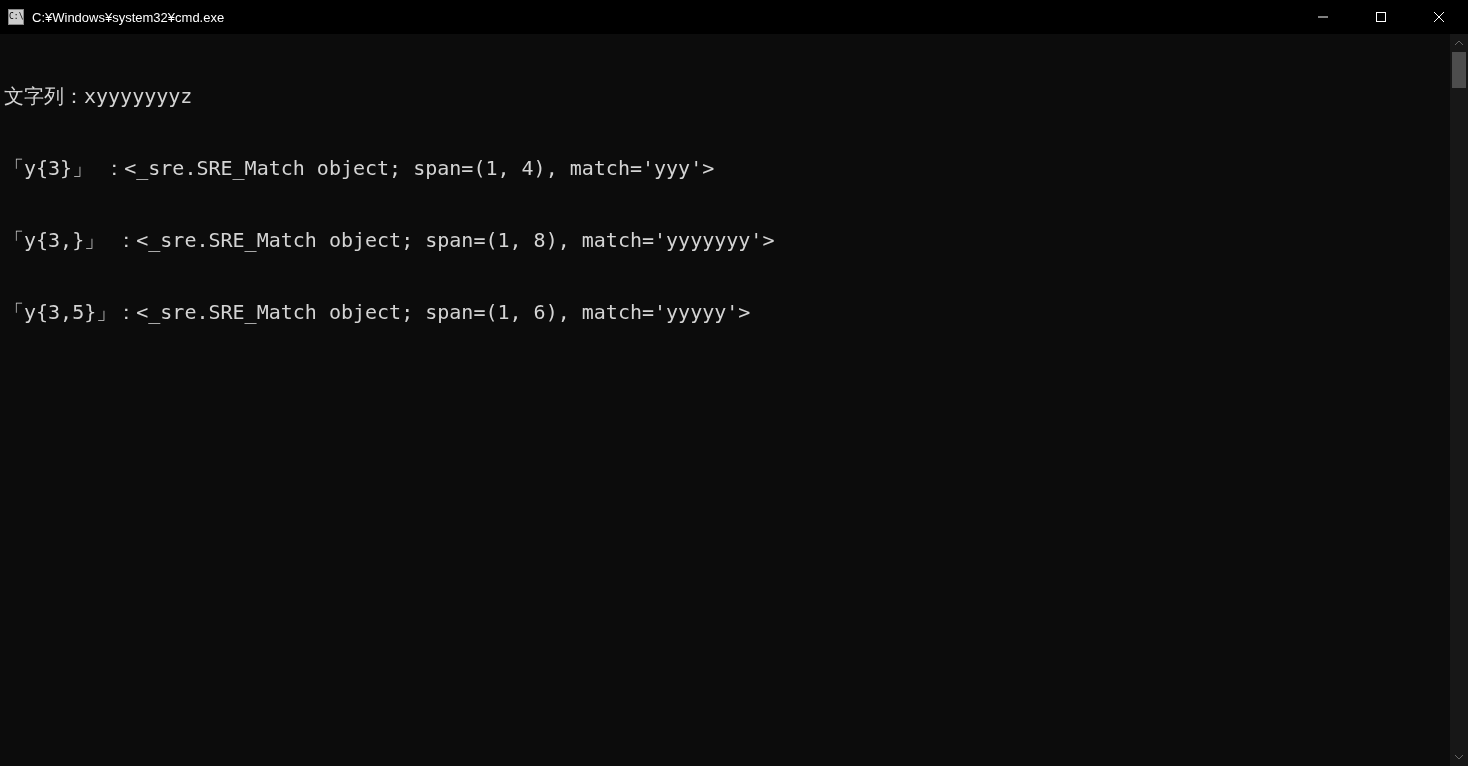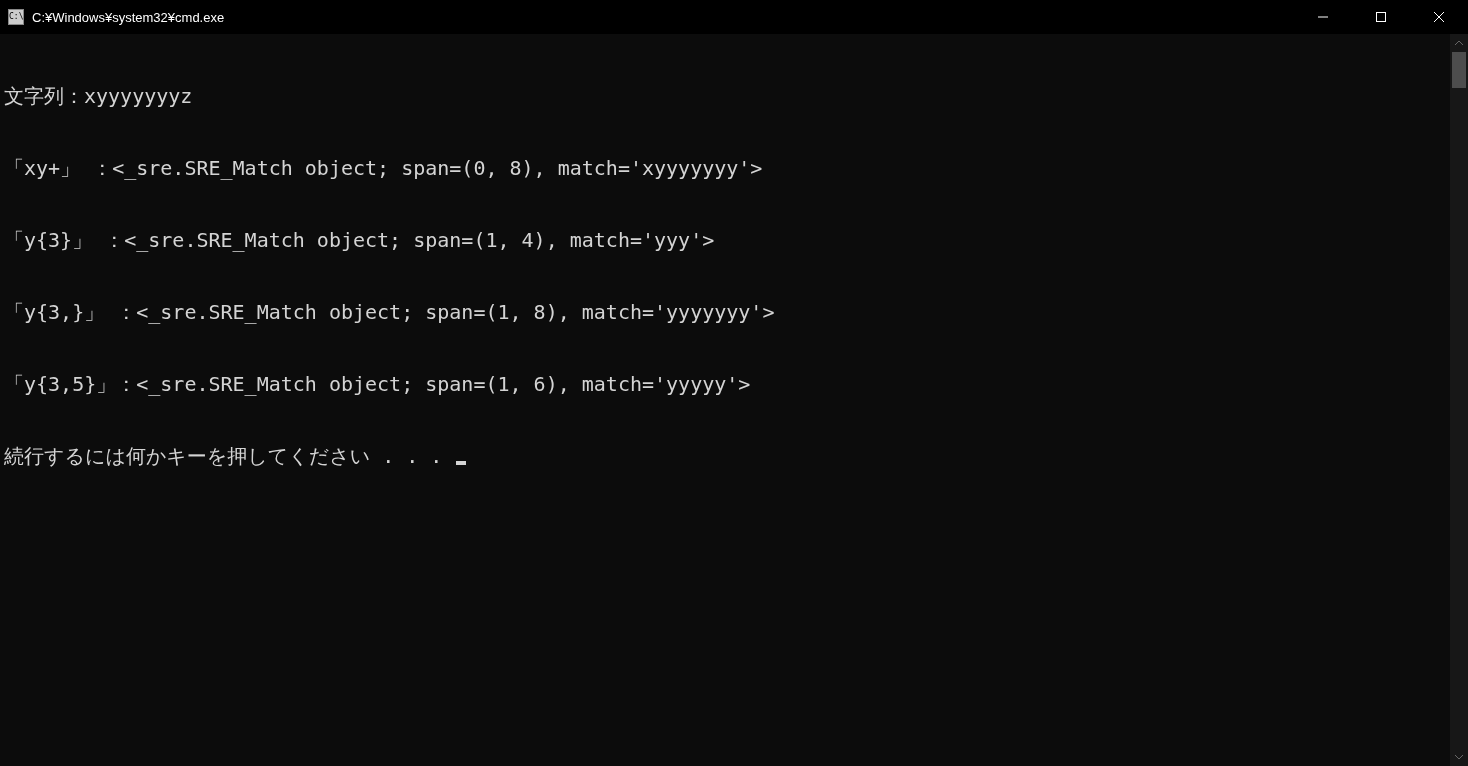--- a/index.html
+++ b/index.html
@@ -147,25 +147,23 @@
           <line x1="1" y1="1" x2="11" y2="11" stroke-width="1"></line>
           <line x1="11" y1="1" x2="1" y2="11" stroke-width="1"></line>
         </svg>
       </div>
     </div>
   </div>
 
   <div class="body-area">
     <div class="terminal">
       <span class="line">文字列：xyyyyyyyz</span>
-      <span class="line">「xy+」 ：&lt;_sre.SRE_Match object; span=(0, 8), match='xyyyyyyy'&gt;</span>
       <span class="line">「y{3}」 ：&lt;_sre.SRE_Match object; span=(1, 4), match='yyy'&gt;</span>
       <span class="line">「y{3,}」 ：&lt;_sre.SRE_Match object; span=(1, 8), match='yyyyyyy'&gt;</span>
       <span class="line">「y{3,5}」：&lt;_sre.SRE_Match object; span=(1, 6), match='yyyyy'&gt;</span>
-      <span class="line"><span>続行するには何かキーを押してください . . . </span><span class="cursor"></span></span>
     </div>
 
     <div class="scrollbar">
       <div class="scroll-arrow">
         <svg width="10" height="10" viewBox="0 0 10 10">
             <polyline points="1,7 5,3 9,7" stroke="#666" fill="none" stroke-width="1"></polyline>
           </svg>
       </div>
       <div class="scroll-track">
         <div class="scroll-thumb"></div>

